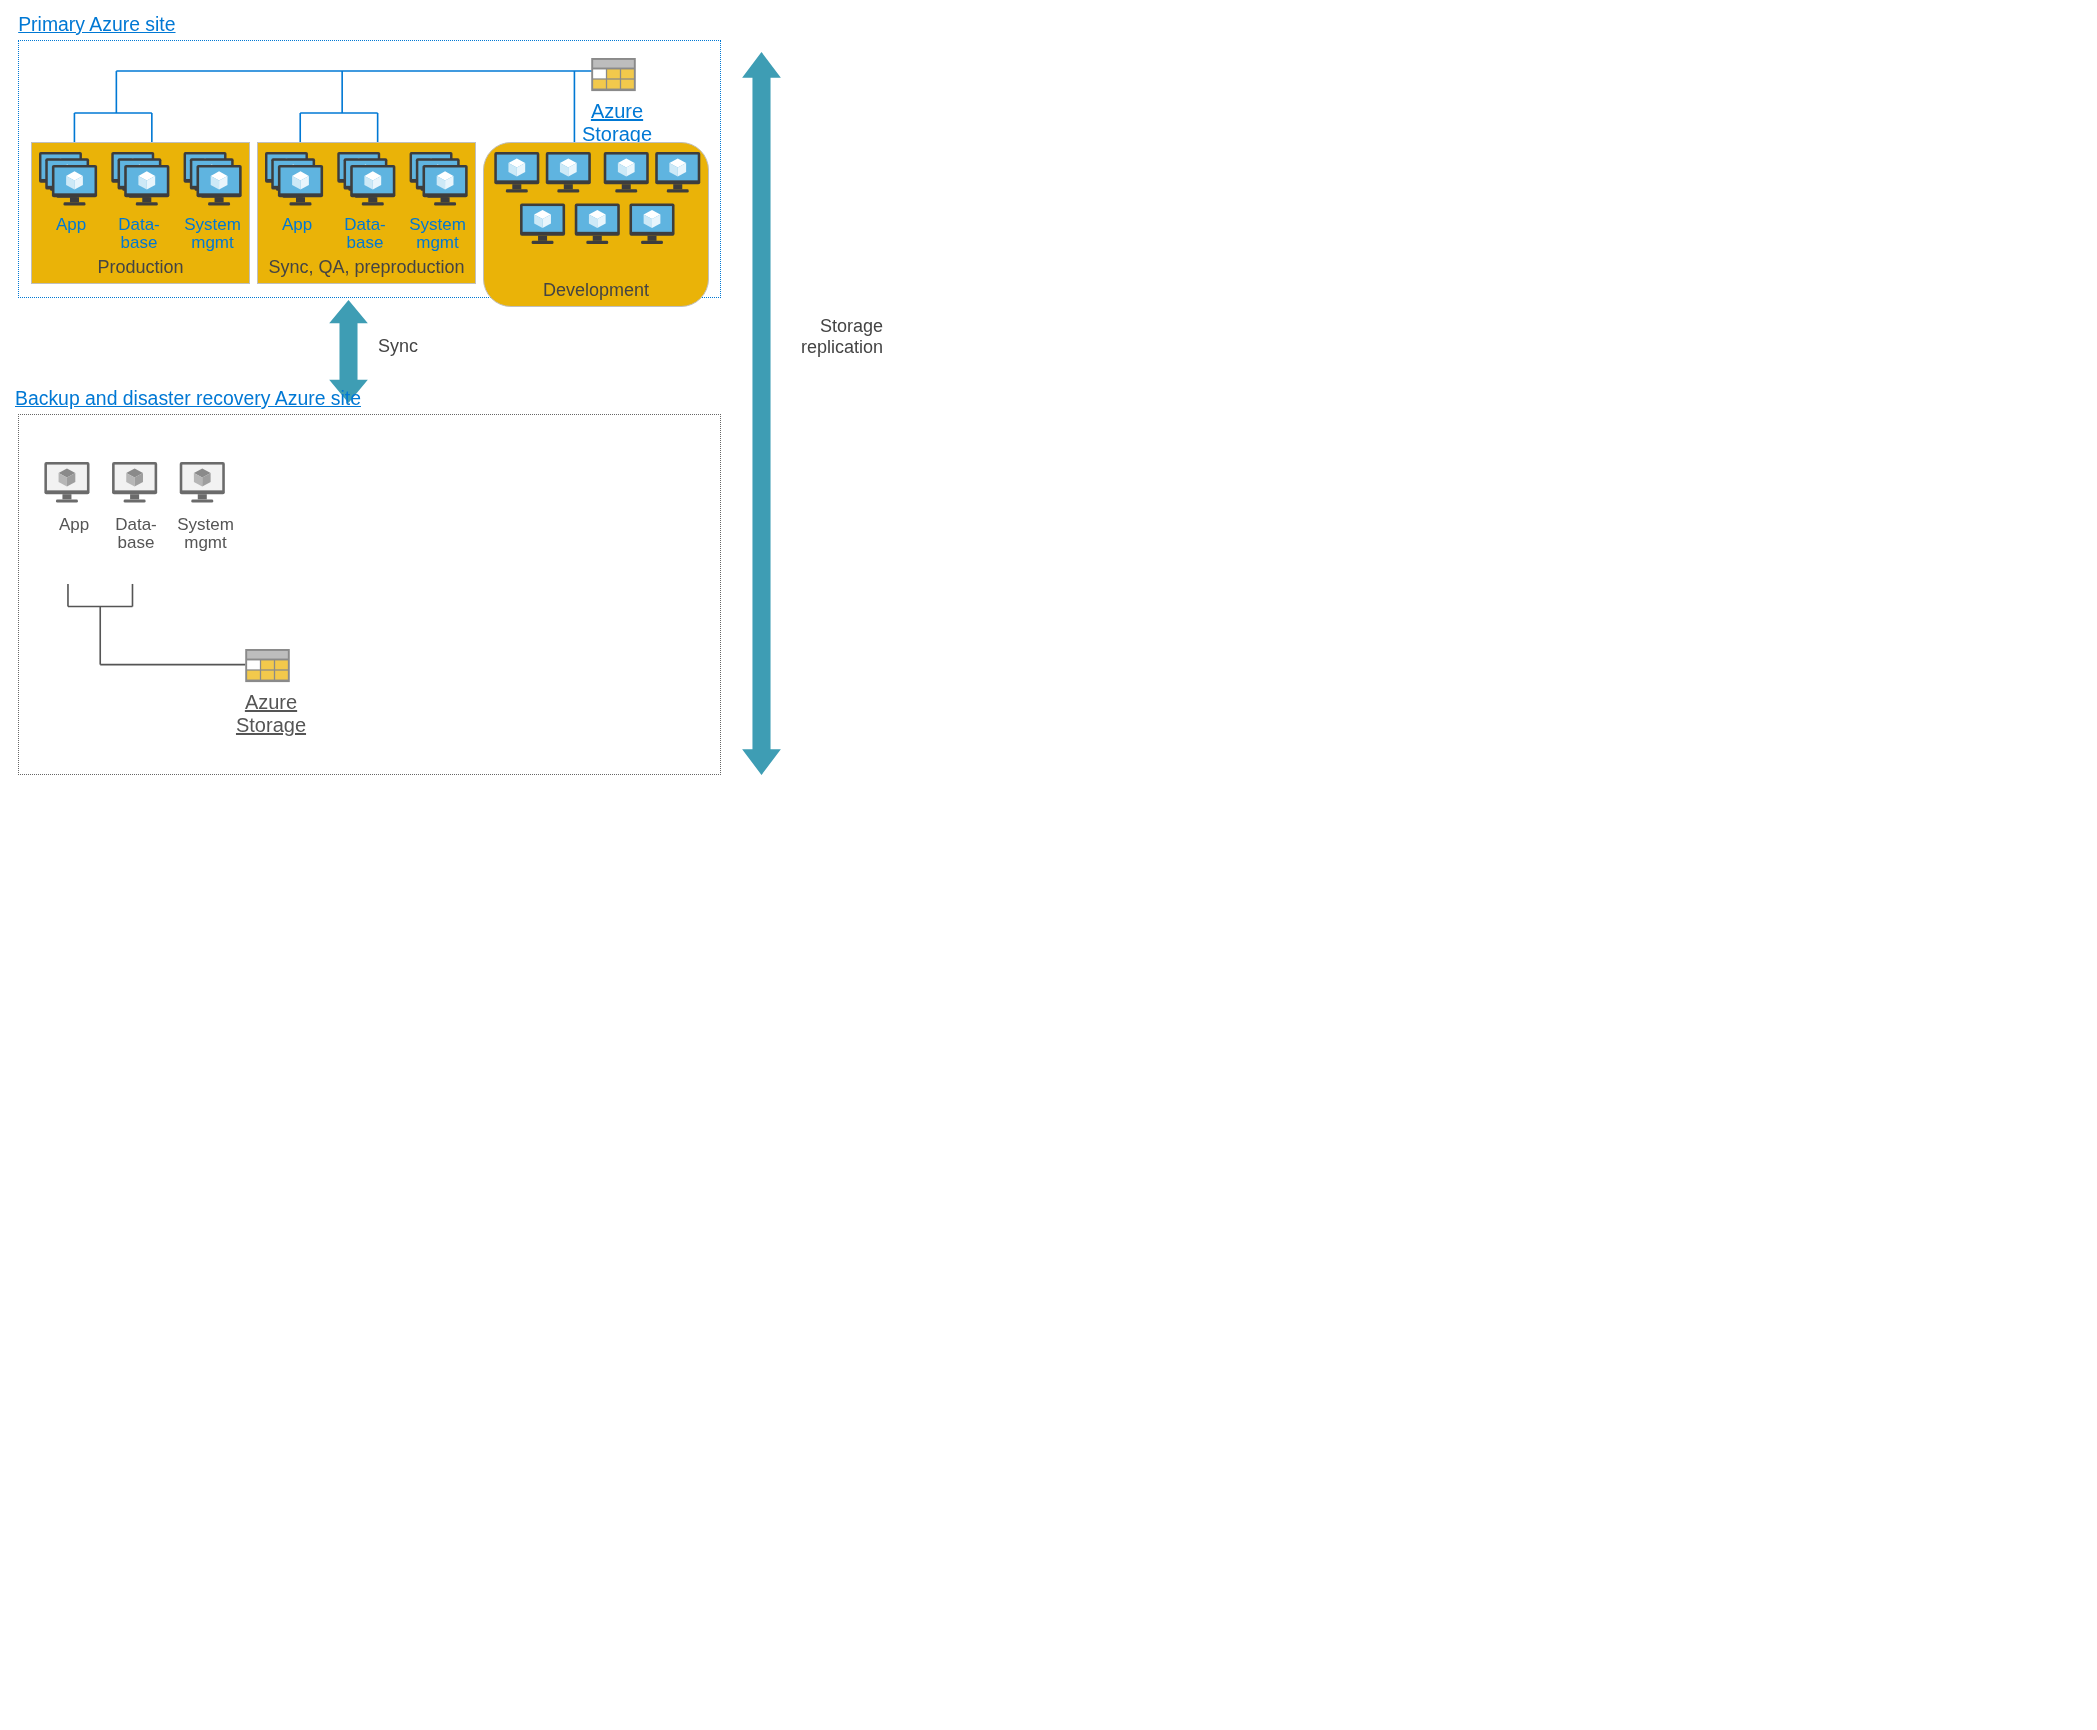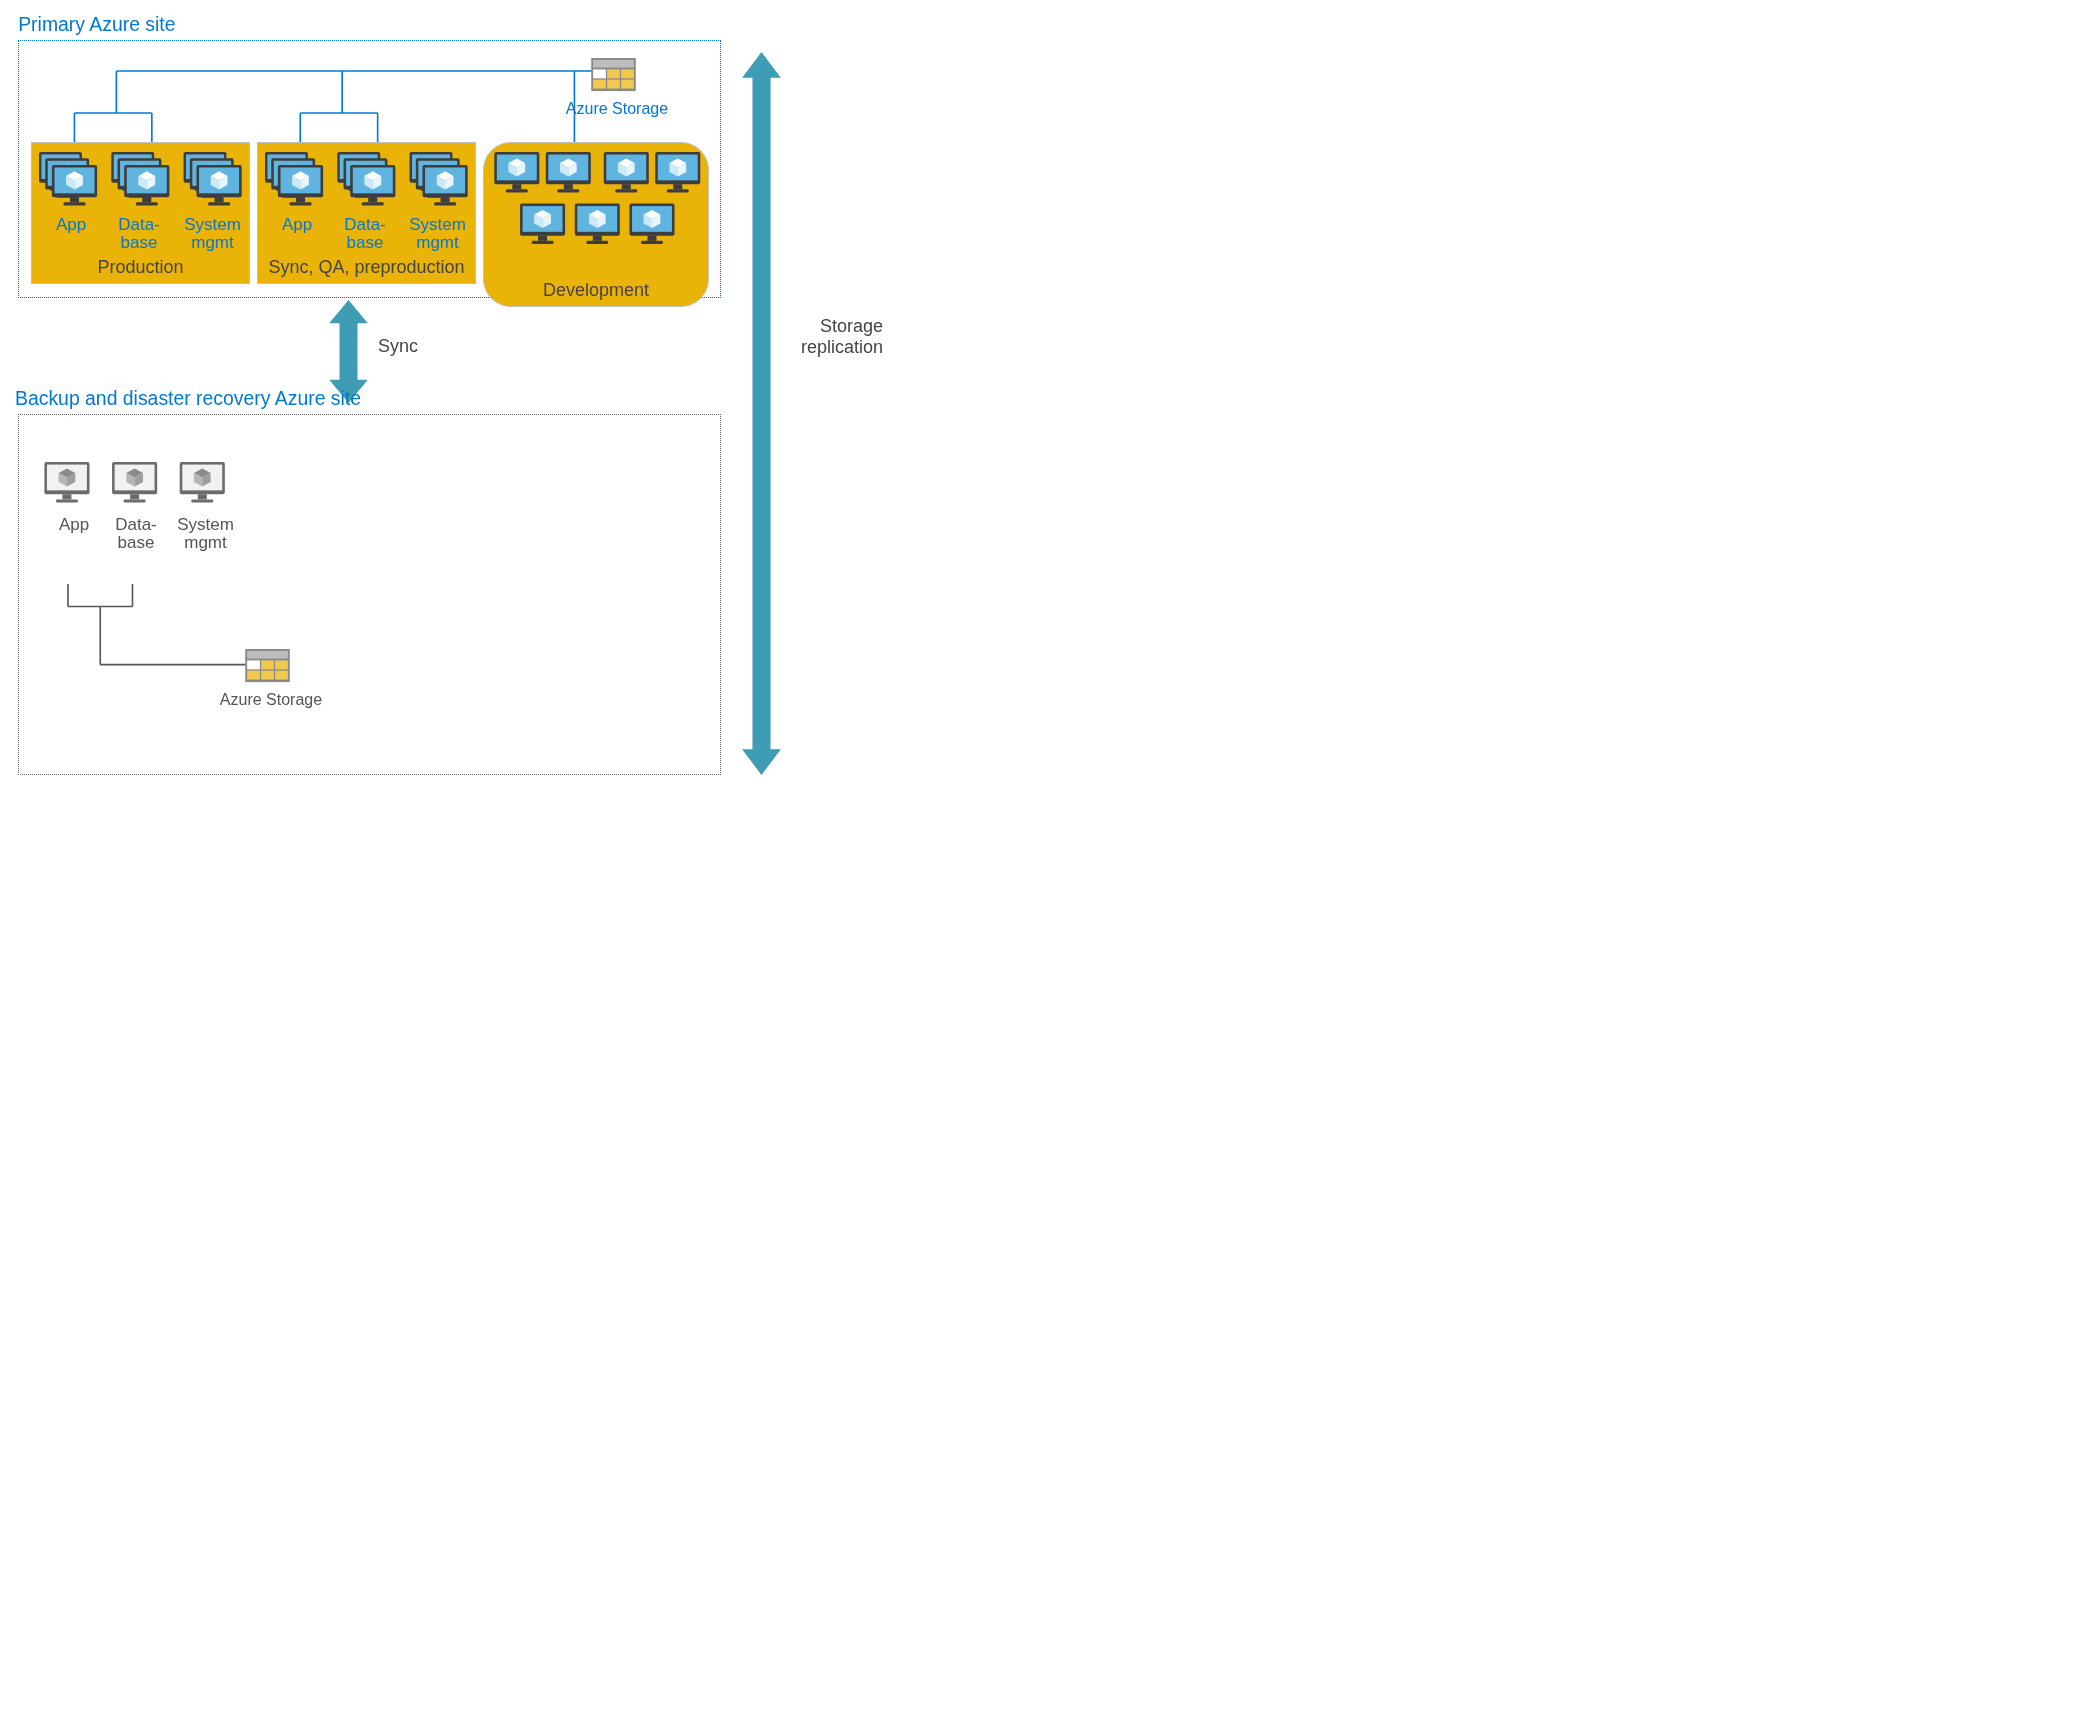--- a/index.html
+++ b/index.html
@@ -11,20 +11,21 @@
   }
   .canvas {
     position: relative;
     width: 968px;
     height: 800px;
   }
   .site-title {
     font-size: 19.4px;
     color: #0078d4;
     position: absolute;
+    text-decoration: underline;
   }
   .site-box {
     position: absolute;
     border: 1.9px dotted;
   }
   .site-primary { border-color: #0078d4; }
   .site-backup  { border-color: #666; }
 
   .env-box {
     position: absolute;
@@ -45,23 +46,24 @@
     position: absolute;
     font-size: 17px;
     color: #0078d4;
     text-align: center;
     line-height: 1.05;
   }
   .vm-label.gray { color: #555; }
 
   .storage-label {
     position: absolute;
-    font-size: 16px;
+    font-size: 20px;
     color: #0078d4;
     text-align: center;
+    text-decoration: underline;
   }
   .storage-label.gray { color: #555; }
 
   .annot {
     position: absolute;
     font-size: 18px;
     color: #444;
   }
 
   

